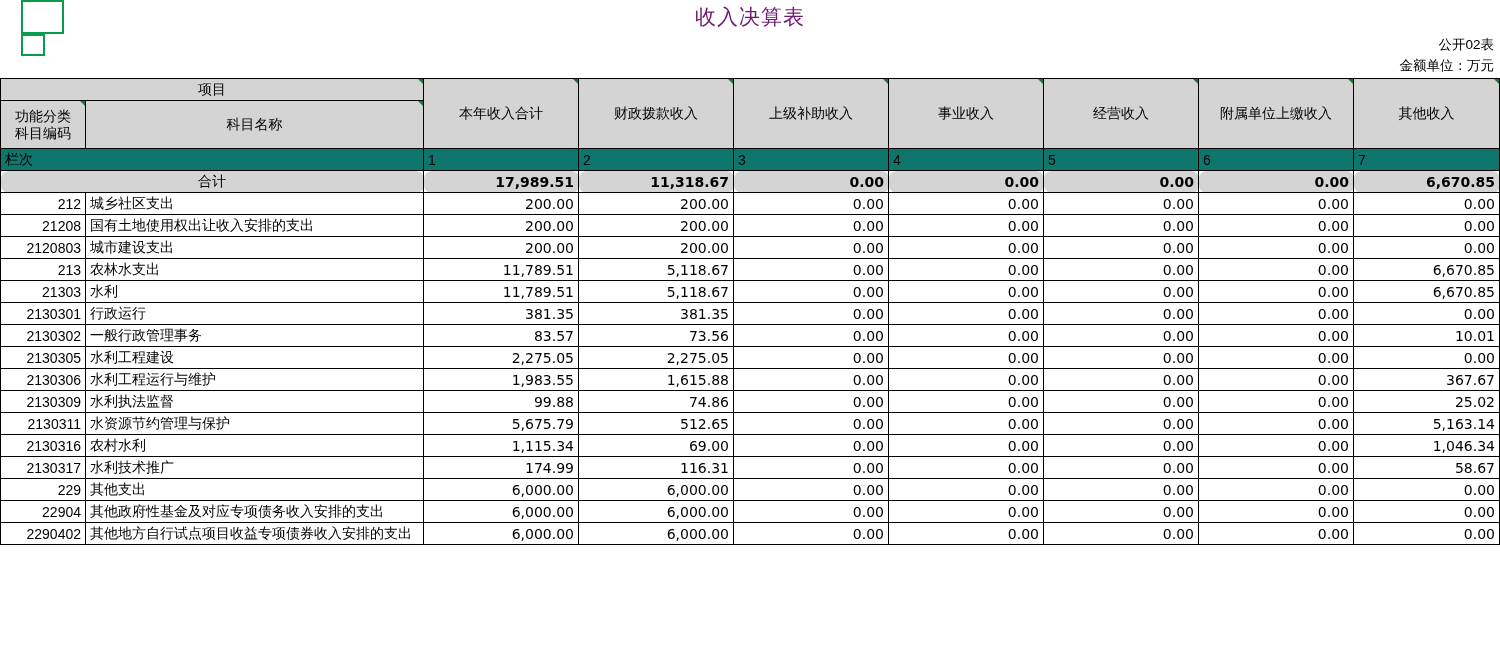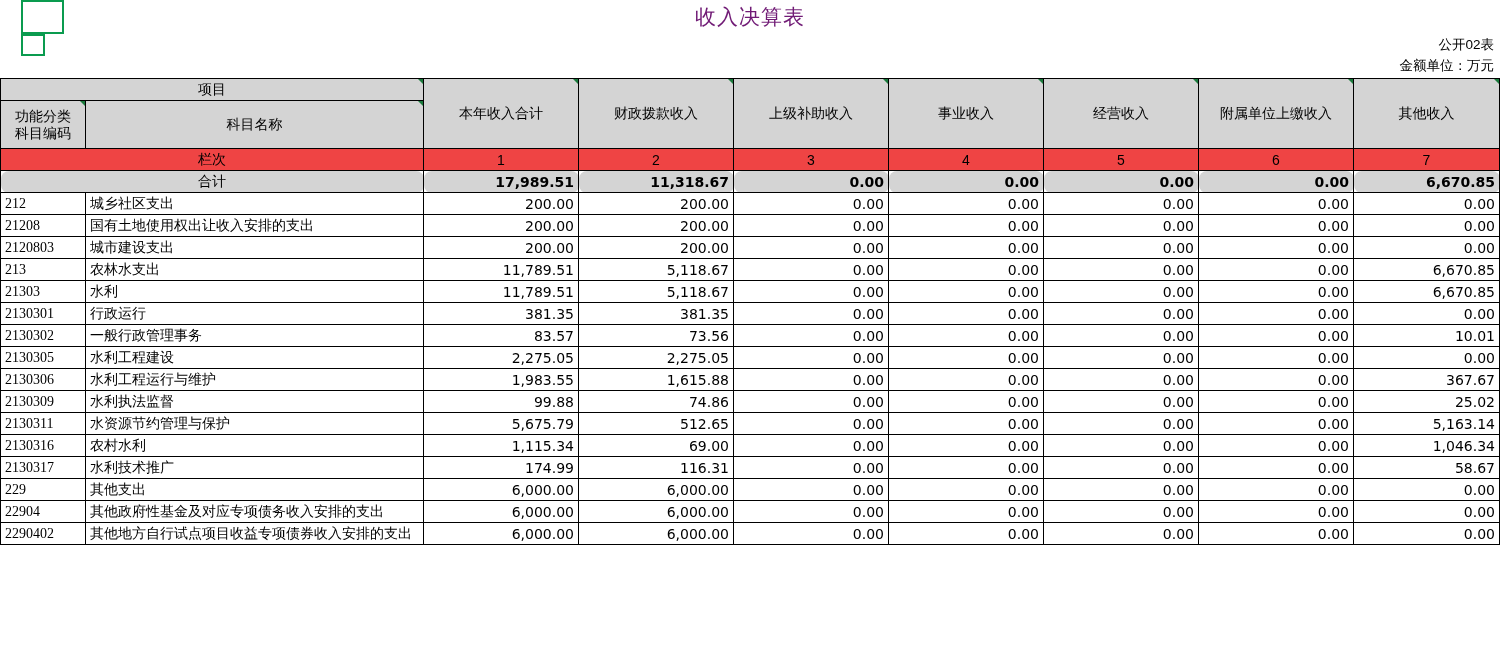--- a/index.html
+++ b/index.html
@@ -103,38 +103,37 @@
     vertical-align: middle;
   }
   .hdr-tall { height: 70px; }
   .num {
     text-align: right;
     padding-right: 6px;
     font-family: "DejaVu Sans", sans-serif;
     font-size: 13.5px;
   }
   .code {
-    text-align: left;
+    text-align: right;
     padding-left: 3px;
-    font-family: Liberation Serif, serif;
+    font-family: Liberation Sans, sans-serif;
     font-size: 13.5px;
   }
   .name { text-align: left; }
   .lv0 { padding-left: 78px; }
   .lv1 { padding-left: 84px; margin-top: 40px; }
   .lv2 { padding-left: 96px; }
   .total-row td {
     background: #d4d4d4;
     font-weight: bold;
     border-radius: 8px;
   }
   .total-row td.num { font-weight: bold; }
   .lane td {
-    background: #ef4444;
-    text-align: center;
+    background: #0f766e;
   }
   .small-name { font-size: 11.5px; }
   .cornermark {
     position: relative;
   }
   .cornermark::after {
     content: "";
     position: absolute;
     top: 0; right: 0;
     border-top: 5px solid #1a7a3c;

